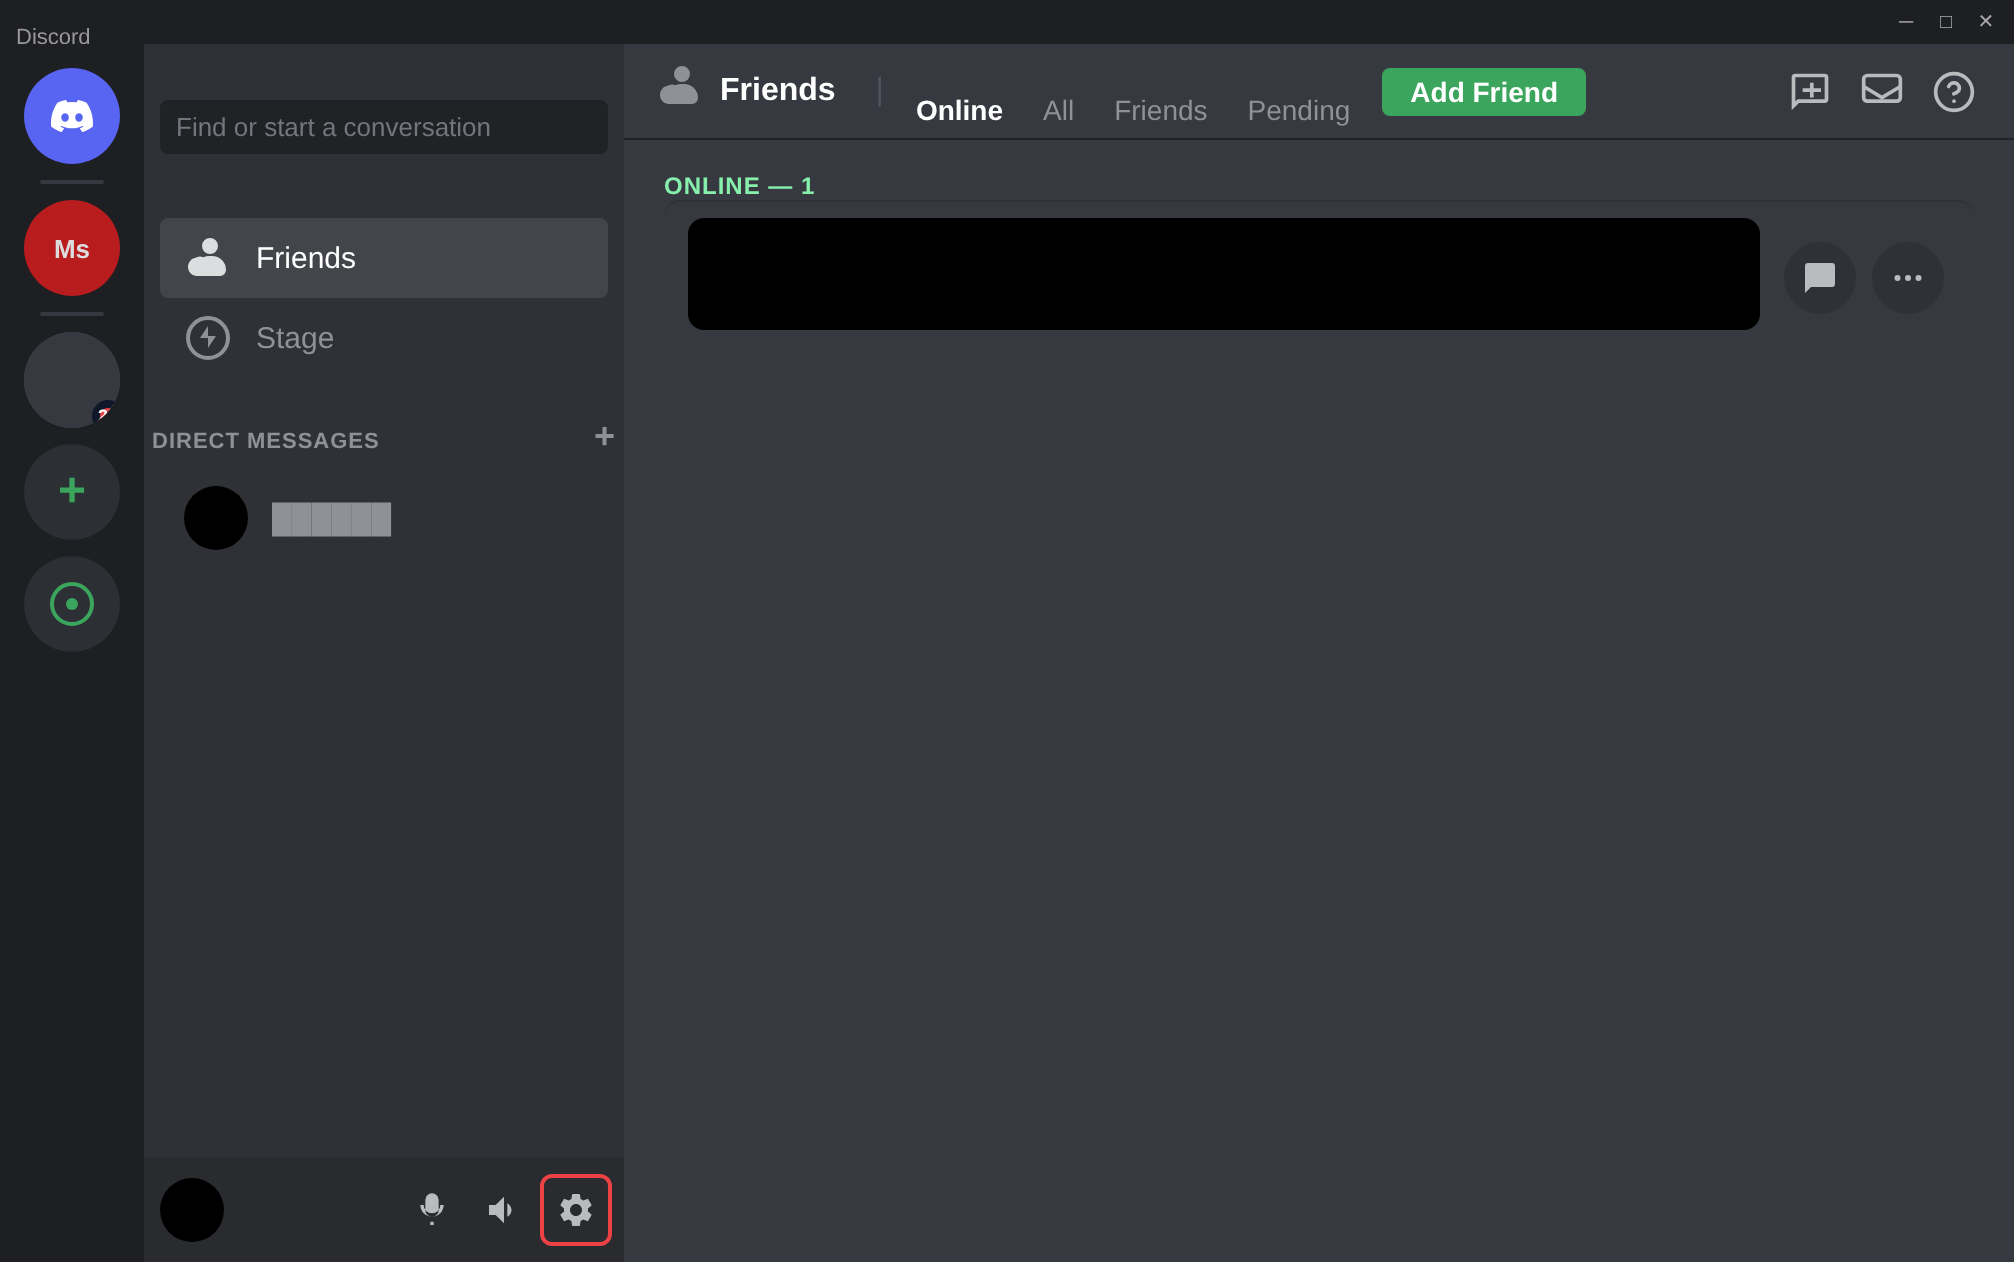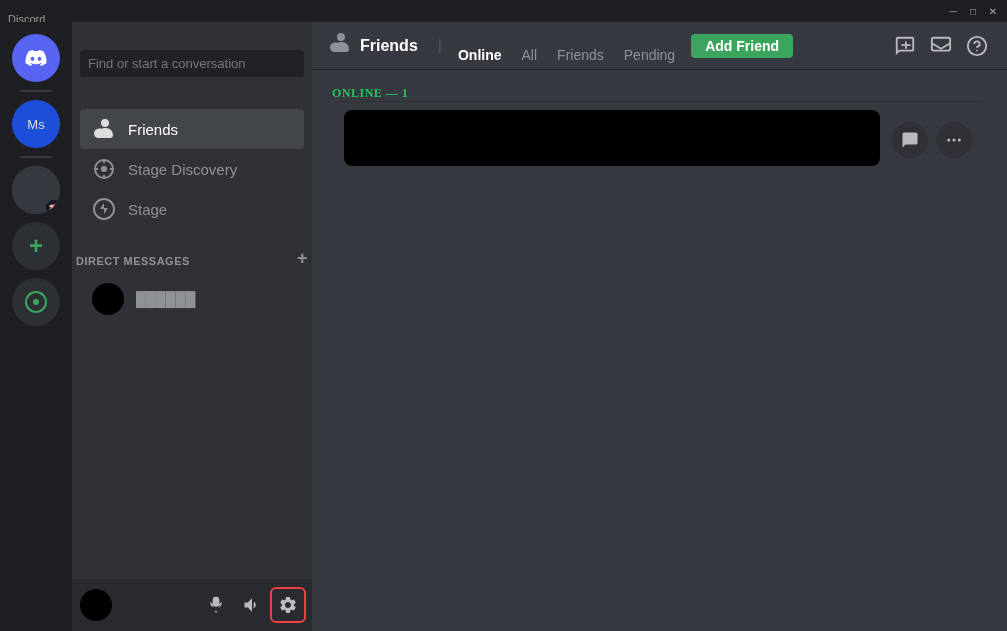--- a/index.html
+++ b/index.html
@@ -76,24 +76,24 @@
       font-weight: bold;
       position: relative;
       transition: border-radius 0.2s;
     }
     .server-icon.discord-home {
       background: #5865f2;
       color: white;
       font-size: 20px;
     }
     .server-icon.ms-icon {
-      background: #1d4ed8;
+      background: #b91c1c;
       color: #dcddde;
       font-size: 13px;
-      font-weight: normal;
+      font-weight: bold;
     }
     .server-icon.avatar-icon {
       background: #4a4d52;
       overflow: hidden;
     }
     .badge {
       position: absolute;
       bottom: -2px;
       right: -2px;
       background: #ed4245;
@@ -330,24 +330,23 @@
 
     
     .friends-content {
       flex: 1;
       overflow-y: auto;
       padding: 16px 20px;
     }
     .online-header {
       font-size: 12px;
       font-weight: 700;
-      color: #22c55e;
+      color: #86efac;
       text-transform: uppercase;
       letter-spacing: 0.5px;
-      font-family: Liberation Serif, serif;
     }
     .friend-item {
       display: flex;
       align-items: center;
       padding: 8px 12px;
       border-radius: 8px;
       cursor: pointer;
       border-top: 1px solid #2f3136;
     }
     .friend-actions {
@@ -422,33 +421,20 @@
 
       <div class="nav-item active">
         <span class="nav-icon">
           <svg width="24" height="24" viewBox="0 0 24 24" fill="#dcddde">
             <path d="M13 10a4 4 0 1 0 0-8 4 4 0 0 0 0 8zm-7.5 2C4.01 12 2 14.01 2 16.5S4.01 21 6.5 21H18a3 3 0 0 0 3-3 7 7 0 0 0-7-7h-1.5c-.98 0-1.91.24-2.73.67A4.5 4.5 0 0 0 5.5 12H5.5z"></path>
           </svg>
         </span>
         <span>Friends</span>
       </div>
 
-      <div class="nav-item">
-        <span class="nav-icon">
-          <svg width="24" height="24" viewBox="0 0 24 24" fill="#8e9297">
-            <circle cx="12" cy="12" r="9" fill="none" stroke="#8e9297" stroke-width="2"></circle>
-            <circle cx="12" cy="12" r="3" fill="#8e9297"></circle>
-            <line x1="12" y1="3" x2="12" y2="6" stroke="#8e9297" stroke-width="2"></line>
-            <line x1="12" y1="18" x2="12" y2="21" stroke="#8e9297" stroke-width="2"></line>
-            <line x1="3" y1="12" x2="6" y2="12" stroke="#8e9297" stroke-width="2"></line>
-            <line x1="18" y1="12" x2="21" y2="12" stroke="#8e9297" stroke-width="2"></line>
-          </svg>
-        </span>
-        <span>Stage Discovery</span>
-      </div>
 
       <div class="nav-item">
         <span class="nav-icon">
           <svg width="24" height="24" viewBox="0 0 24 24" fill="#8e9297">
             <circle cx="12" cy="12" r="10" fill="none" stroke="#8e9297" stroke-width="2"></circle>
             <path d="M8 12l4-6v5h4l-4 6v-5H8z" fill="#8e9297"></path>
           </svg>
         </span>
         <span>Stage</span>
       </div>

